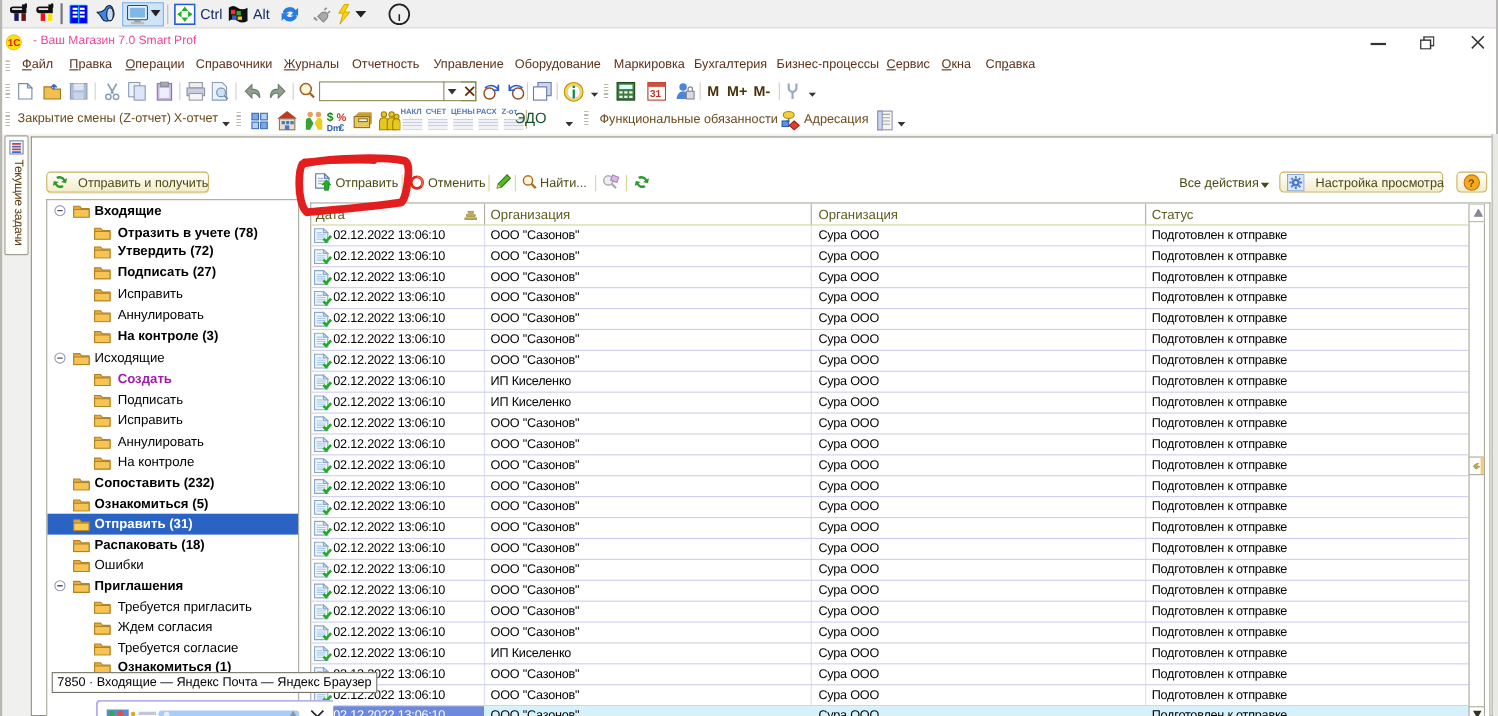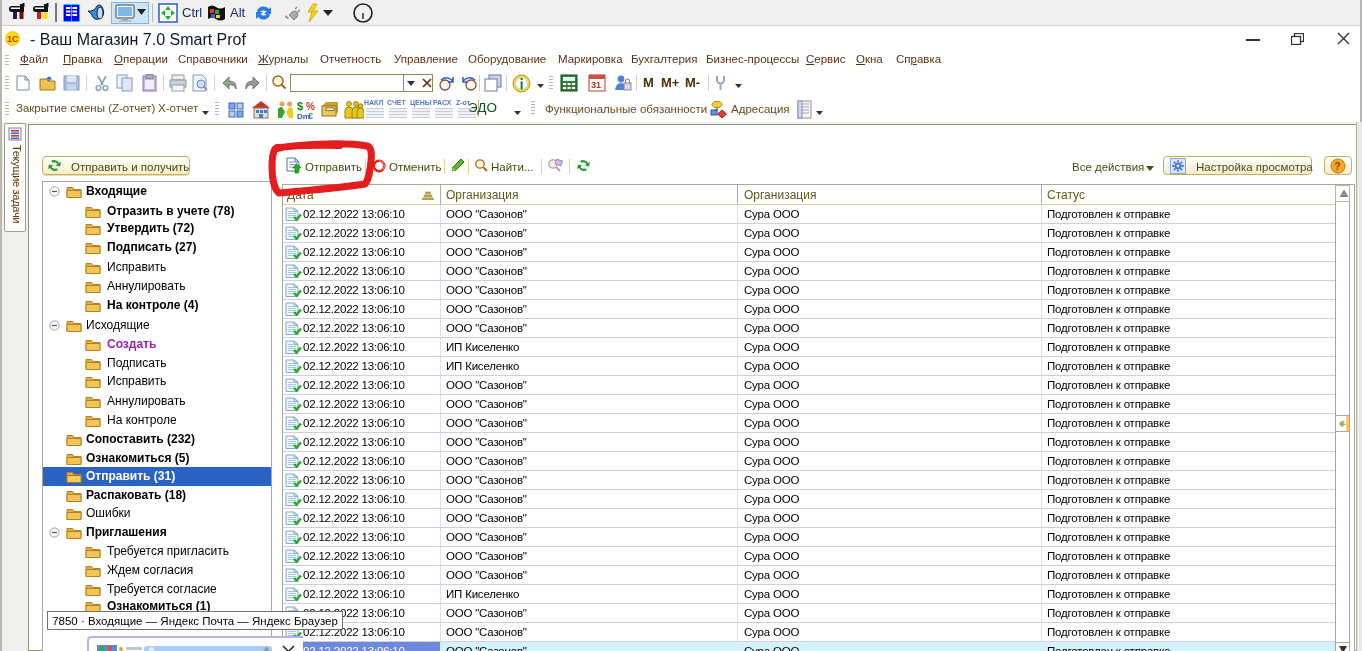--- a/index.html
+++ b/index.html
@@ -120,21 +120,21 @@
  <svg class="abs" style="left:352px;top:2px" width="22" height="22" viewBox="0 0 22 22">
   <circle cx="11" cy="11" r="9" fill="none" stroke="#222" stroke-width="1.6"></circle>
   <path d="M11 11 v6" stroke="#222" stroke-width="1.4"></path>
  </svg>
 </div>
 <div id="titlebar">
  <svg class="abs" style="left:5px;top:5px" width="15" height="15" viewBox="0 0 15 15">
   <circle cx="7.5" cy="7.5" r="7" fill="#ffe000" stroke="#c8a800" stroke-width="0.5"></circle>
   <text x="2" y="11" font-size="9" font-weight="bold" fill="#e02020" font-family="Liberation Sans">1С</text>
  </svg>
- <div class="abs" style="left:30px;top:5px;font-size:16px;color:#0f172a">- Ваш Магазин 7.0 Smart Prof</div>
+ <div class="abs" style="left:30px;top:5px;font-size:11px;color:#ec4899">- Ваш Магазин 7.0 Smart Prof</div>
  <div class="abs" style="left:1246px;top:13px;width:14px;height:2px;background:#333"></div>
  <svg class="abs" style="left:1291px;top:7px" width="13" height="12" viewBox="0 0 13 12">
   <rect x="3.5" y="0.5" width="9" height="8" fill="none" stroke="#333" stroke-width="1.3"></rect>
   <rect x="0.5" y="3.5" width="9" height="8" fill="#fff" stroke="#333" stroke-width="1.3"></rect>
  </svg>
  <svg class="abs" style="left:1337px;top:6px" width="13" height="13" viewBox="0 0 13 13">
   <path d="M1 1 L12 12 M12 1 L1 12" stroke="#333" stroke-width="1.4"></path>
  </svg>
 </div>
 <div id="menubar">
@@ -487,21 +487,21 @@
 <div class="trow" style="left:64px;top:76px;font-weight:normal;color:#000">Исправить</div>
 <svg class="abs" style="left:42px;top:98px" width="16" height="13" viewBox="0 0 16 13">
           <path d="M1 2.5 h5.5 l1.5 2 h7 v8 h-14 Z" fill="#eaaa40" stroke="#b08424"></path>
           <path d="M1 5.5 h14 v7 h-14 Z" fill="#f6c455" stroke="#b08424"></path>
         </svg>
 <div class="trow" style="left:64px;top:95px;font-weight:normal;color:#000">Аннулировать</div>
 <svg class="abs" style="left:42px;top:117px" width="16" height="13" viewBox="0 0 16 13">
           <path d="M1 2.5 h5.5 l1.5 2 h7 v8 h-14 Z" fill="#eaaa40" stroke="#b08424"></path>
           <path d="M1 5.5 h14 v7 h-14 Z" fill="#f6c455" stroke="#b08424"></path>
         </svg>
-<div class="trow" style="left:64px;top:114px;font-weight:bold;color:#000">На контроле (4)</div>
+<div class="trow" style="left:64px;top:114px;font-weight:bold;color:#000">На контроле (3)</div>
 <svg class="abs" style="left:6px;top:138px" width="11" height="11" viewBox="0 0 11 11">
           <circle cx="5.5" cy="5.5" r="4.6" fill="#fff" stroke="#9898c0"></circle>
           <path d="M3 5.5 h5" stroke="#555" stroke-width="1.2"></path>
         </svg>
 <svg class="abs" style="left:23px;top:137px" width="16" height="13" viewBox="0 0 16 13">
           <path d="M1 2.5 h5.5 l1.5 2 h7 v8 h-14 Z" fill="#eaaa40" stroke="#b08424"></path>
           <path d="M1 5.5 h14 v7 h-14 Z" fill="#f6c455" stroke="#b08424"></path>
         </svg>
 <div class="trow" style="left:43px;top:134px;font-weight:normal;color:#000">Исходящие</div>
 <svg class="abs" style="left:42px;top:156px" width="16" height="13" viewBox="0 0 16 13">

